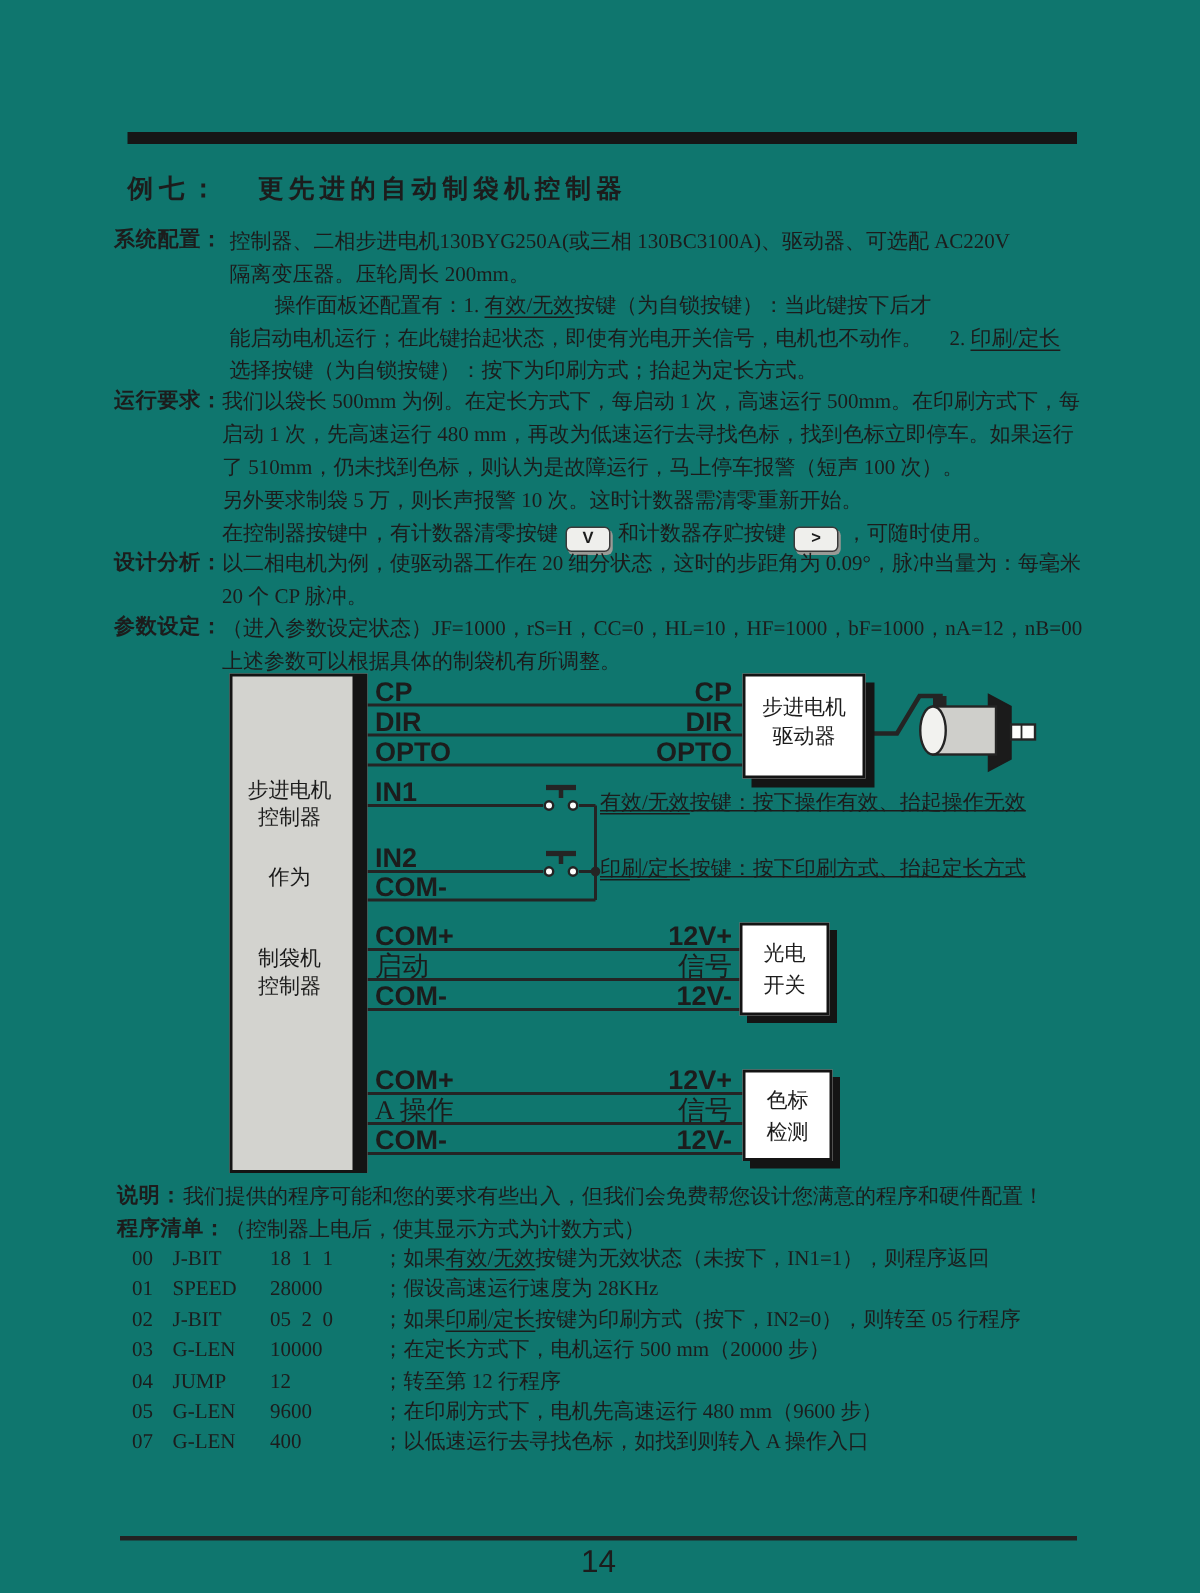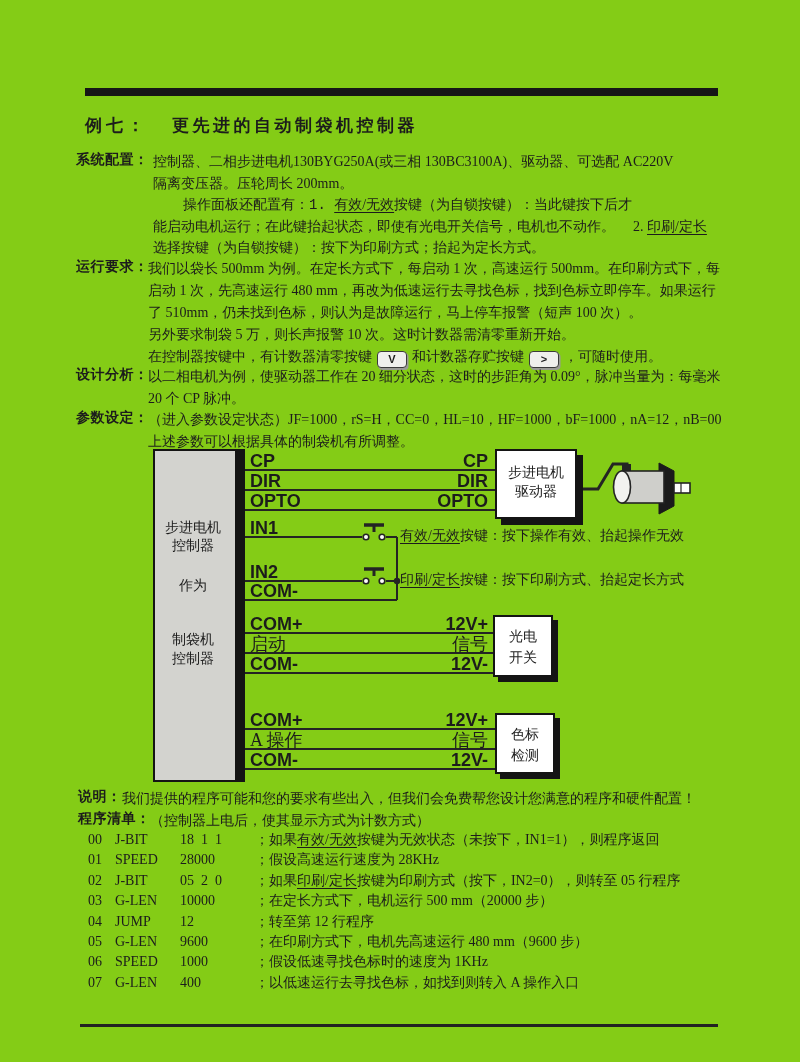--- a/index.html
+++ b/index.html
@@ -1,48 +1,48 @@
 <!DOCTYPE html>
 <html><head>
 <meta charset="utf-8">
 <style>
   html,body{margin:0;padding:0;}
   body{width:800px;height:1062px;background:#f4f4f2;font-family:"Liberation Serif","DejaVu Serif",serif;color:#1c1c1c;}
-  .page{position:relative;width:800px;height:1062px;background:#84cc16;overflow:hidden;}
+  .page{position:relative;width:800px;height:1062px;background:#0f766e;overflow:hidden;}
   .toprule{position:absolute;left:85px;top:88px;width:633px;height:8px;background:#161616;}
   .titlerow{position:absolute;left:85px;top:114px;font-size:17px;font-weight:bold;white-space:nowrap;}
   .titlerow .tlabel{letter-spacing:4px;}
   .titlerow .ttext{margin-left:24px;letter-spacing:3.5px;}
   .sec{position:absolute;left:0;width:800px;font-size:14px;}
   .seclabel{position:absolute;left:76px;top:0;font-weight:bold;letter-spacing:0.5px;white-space:nowrap;}
   .seclines{position:absolute;top:0;}
   .bline{height:21.5px;line-height:21.5px;white-space:nowrap;}
   .bline2{height:22px;line-height:22px;white-space:nowrap;}
   .u{text-decoration:underline;text-underline-offset:3px;}
   .gap18{margin-left:18px;}
-  .ind30{margin-left:30px;font-family:Liberation Mono, monospace;}
+  .ind30{margin-left:30px;}
   .kbtn{display:inline-block;min-width:24px;height:15px;line-height:15px;text-align:center;
         border:1.5px solid #3a3a3a;border-radius:4px;background:#efefec;box-shadow:1.5px 2px 0 #9a9a96;
         font-family:"Liberation Sans",sans-serif;font-weight:bold;font-size:11px;vertical-align:-2px;margin:0 5px;padding:0 2px;}
   
   .diagram{position:absolute;left:150px;top:444px;width:600px;height:346px;}
   .dg-svg{position:absolute;left:0;top:0;}
   .ctrlbox{position:absolute;left:3px;top:5px;width:92px;height:333px;box-sizing:border-box;
            background:#d3d3cf;border:2px solid #141414;border-right:10px solid #141414;}
   .ctrl-lab{position:absolute;left:3px;width:80px;text-align:center;font-size:14px;line-height:15px;}
   .wbox{position:absolute;box-sizing:border-box;background:#fff;border:2px solid #141414;
         box-shadow:6px 6px 0 #141414;text-align:center;font-size:14px;}
   .drvbox{left:345px;top:5px;width:82px;height:70px;padding-top:12px;line-height:19px;}
   .photobox{left:343px;top:171px;width:60px;height:62px;padding-top:9px;line-height:21px;box-shadow:5px 5px 0 #141414;}
   .markbox{left:345px;top:269px;width:60px;height:61px;padding-top:9px;line-height:21px;box-shadow:5px 5px 0 #141414;}
   .pin{position:absolute;font-family:"Liberation Sans",sans-serif;font-weight:bold;font-size:18px;line-height:15px;white-space:nowrap;}
   .pinl{left:100px;}
   .pinr{width:62px;text-align:right;left:276px;}
   .pincjk{font-family:"Liberation Serif","DejaVu Serif",serif;font-weight:normal;}
-  .dnote{position:absolute;left:250px;font-size:14px;line-height:16px;white-space:nowrap;}
+  .dnote{position:absolute;left:250px;font-size:14px;line-height:16px;white-space:nowrap;text-decoration:underline;}
   
   .listing{position:absolute;left:0;top:830px;width:800px;font-size:14px;}
   .prow{height:20.4px;line-height:20.4px;white-space:nowrap;}
   .pno{display:inline-block;margin-left:88px;width:27px;}
   .pcmd{display:inline-block;width:65px;}
   .pop{display:inline-block;width:75px;white-space:pre;}
   .botrule{position:absolute;left:80px;top:1024px;width:638px;height:3px;background:#222;}
   .pagenum{position:absolute;left:80px;top:1030px;width:638px;text-align:center;font-size:21px;font-family:"Liberation Sans",sans-serif;}
 </style>
 </head>
@@ -214,22 +214,20 @@
     <div class="prow">
       <span class="pno">03</span><span class="pcmd">G-LEN</span><span class="pop">10000</span><span><span>；在定长方式下，电机运行 500 mm（20000 步）</span><span class="u"></span><span></span></span>
     </div>
     <div class="prow">
       <span class="pno">04</span><span class="pcmd">JUMP</span><span class="pop">12</span><span><span>；转至第 12 行程序</span><span class="u"></span><span></span></span>
     </div>
     <div class="prow">
       <span class="pno">05</span><span class="pcmd">G-LEN</span><span class="pop">9600</span><span><span>；在印刷方式下，电机先高速运行 480 mm（9600 步）</span><span class="u"></span><span></span></span>
     </div>
     <div class="prow">
-      <span class="pno">06</span><span class="pcmd">SPEED</span><span class="pop">1000</span><span><span>；假设低速寻找色标时的速度为 1KHz</span><span class="u"></span><span></span></span>
-    </div>
-    <div class="prow">
       <span class="pno">07</span><span class="pcmd">G-LEN</span><span class="pop">400</span><span><span>；以低速运行去寻找色标，如找到则转入 A 操作入口</span><span class="u"></span><span></span></span>
     </div>
   </div>
 
   <div class="botrule"></div>
+  <div class="pagenum">14</div>
 
 </div>
 
 </body></html>

